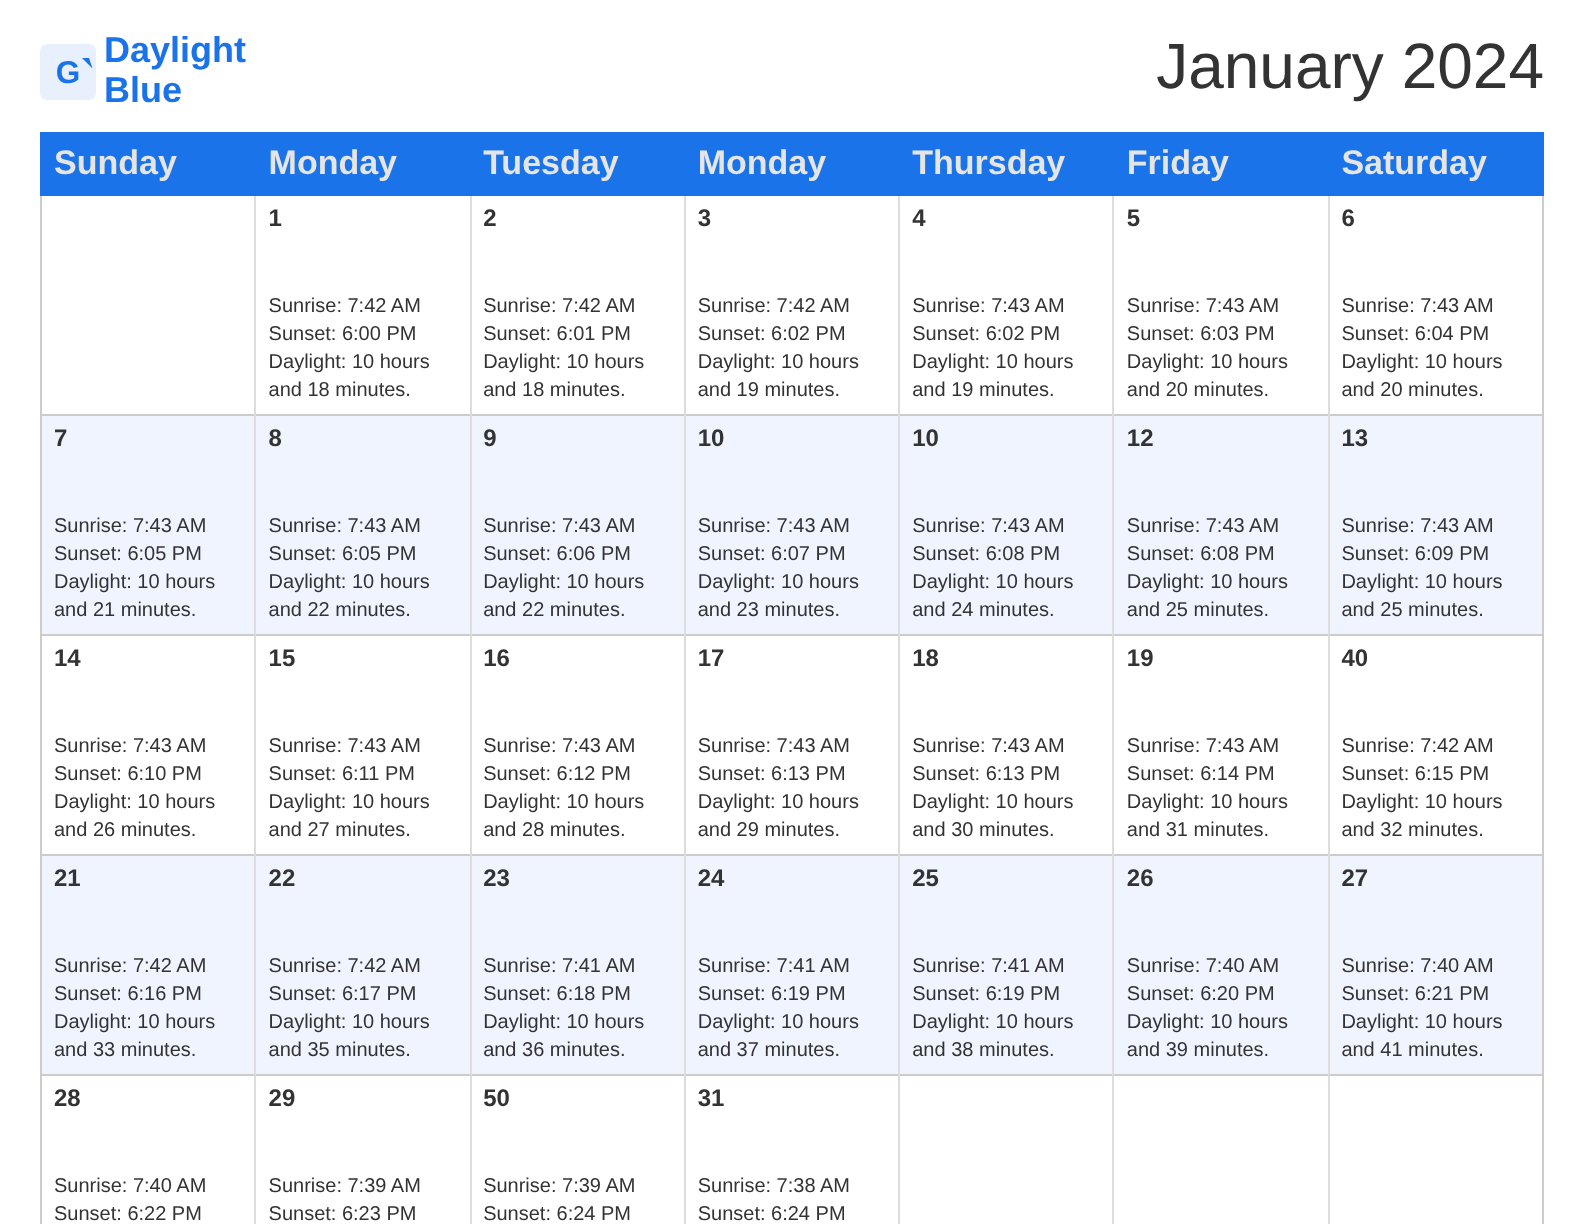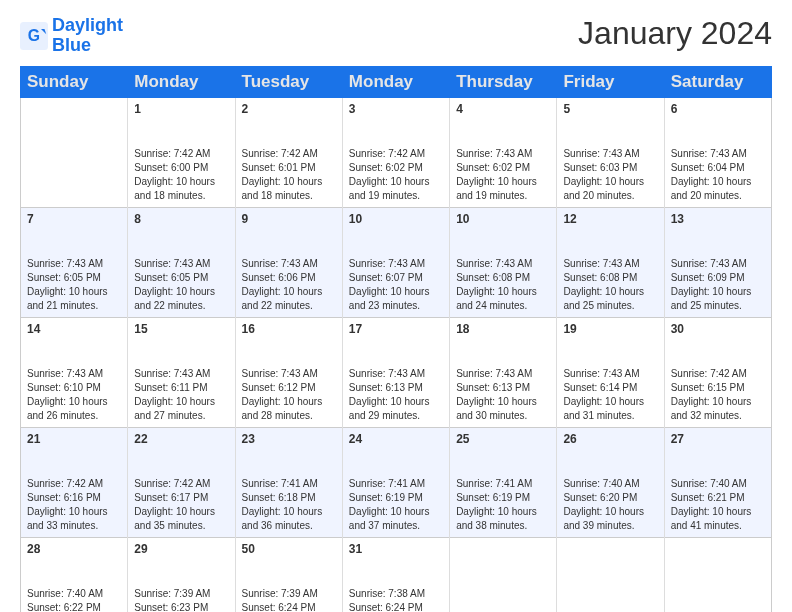--- a/index.html
+++ b/index.html
@@ -256,21 +256,21 @@
           Sunrise: 7:43 AM<br>Sunset: 6:13 PM<br>Daylight: 10 hours and 30 minutes.
         </div>
       </td>
           <td>
         <span class="day-num">19</span>
         <div class="day-info">
           Sunrise: 7:43 AM<br>Sunset: 6:14 PM<br>Daylight: 10 hours and 31 minutes.
         </div>
       </td>
           <td>
-        <span class="day-num">30</span>
+        <span class="day-num">40</span>
         <div class="day-info">
           Sunrise: 7:42 AM<br>Sunset: 6:15 PM<br>Daylight: 10 hours and 32 minutes.
         </div>
       </td>
         </tr>
         <tr>
           <td>
         <span class="day-num">21</span>
         <div class="day-info">
           Sunrise: 7:42 AM<br>Sunset: 6:16 PM<br>Daylight: 10 hours and 33 minutes.

